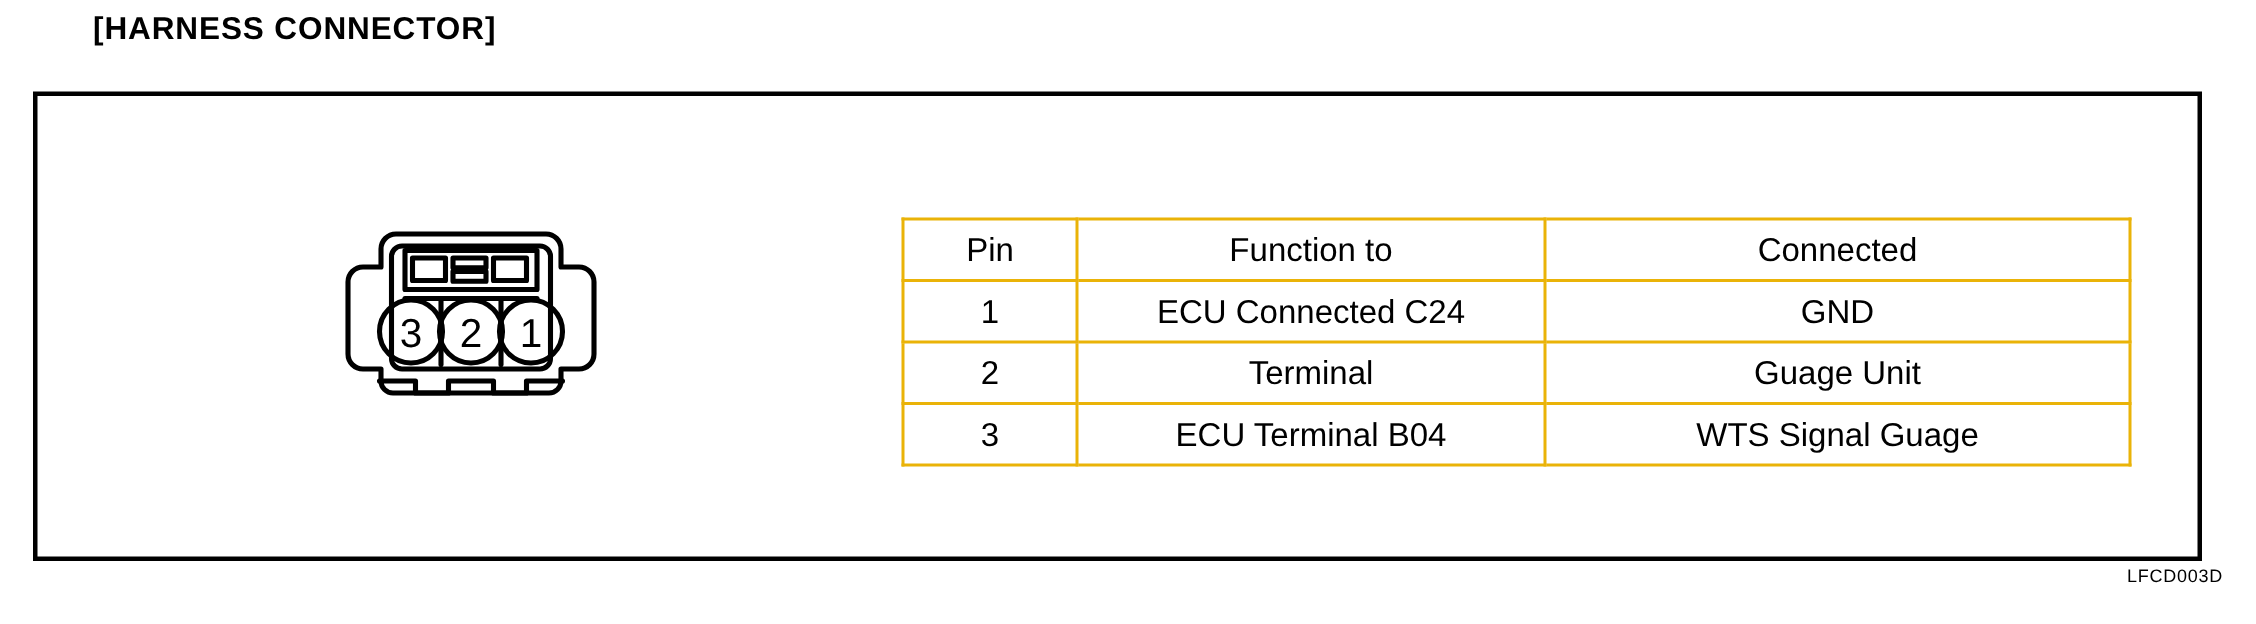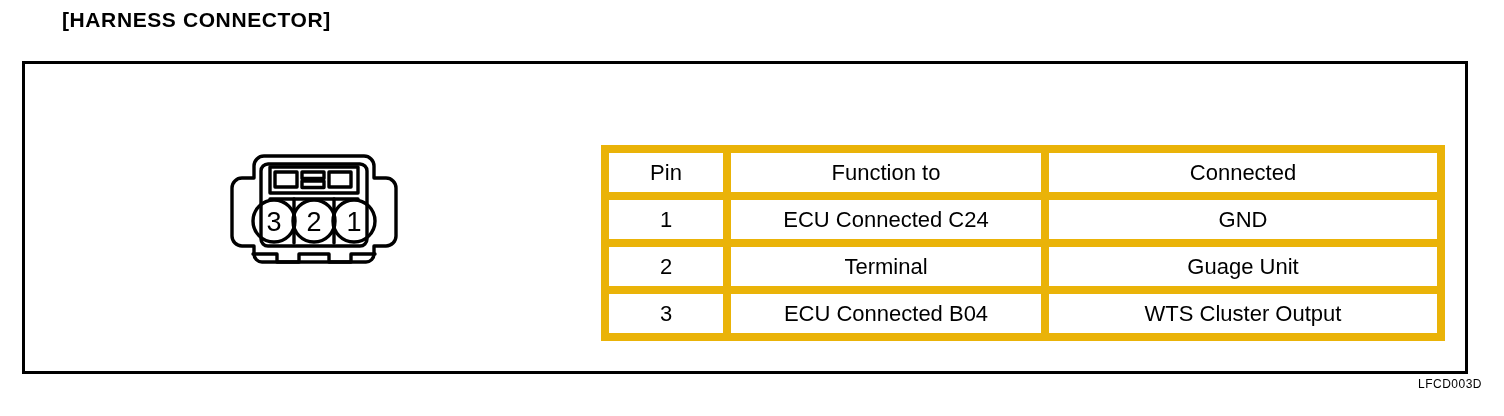--- a/index.html
+++ b/index.html
@@ -75,21 +75,21 @@
   .pinout-table {
     position: absolute;
     left: 601px;
     top: 145px;
     width: 788px;
     border-collapse: collapse;
     table-layout: fixed;
   }
   .pinout-table td,
   .pinout-table th {
-    border: 8px solid #eab308;
+    border: 2px solid #eab308;
     height: 39px;
     padding: 0 4px;
     text-align: center;
     vertical-align: middle;
     font-size: 22px;
     font-weight: normal;
     white-space: nowrap;
     background: #ffffff;
   }
   .col-pin      { width: 106px; }
@@ -155,19 +155,19 @@
       <td>ECU Connected C24</td>
       <td>GND</td>
     </tr>
     <tr>
       <td>2</td>
       <td>Terminal</td>
       <td>Guage Unit</td>
     </tr>
     <tr>
       <td>3</td>
-      <td>ECU Connected B04</td>
-      <td>WTS Cluster Output</td>
+      <td>ECU Terminal B04</td>
+      <td>WTS Signal Guage</td>
     </tr>
   </tbody>
 </table>
 
 <div class="figure-code">LFCD003D</div>
 
 </body></html>

